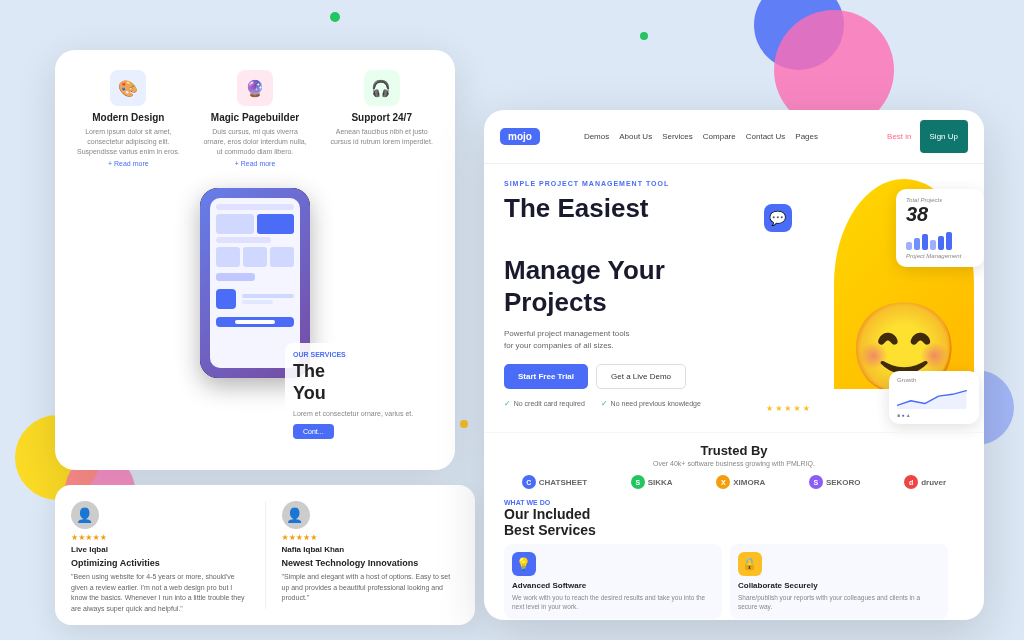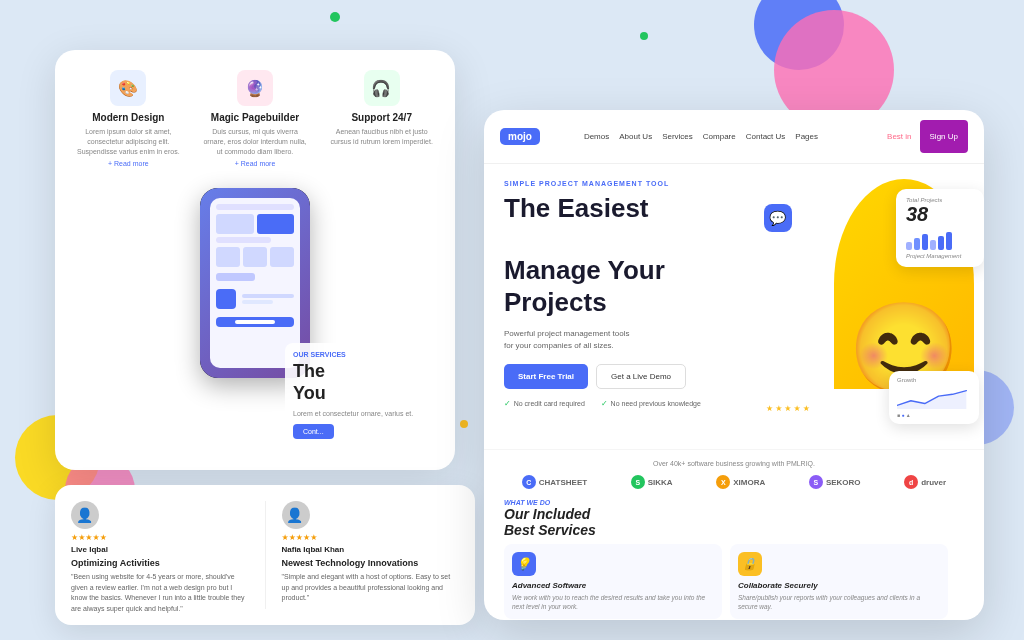--- a/index.html
+++ b/index.html
@@ -289,21 +289,21 @@
       align-items: center;
     }
 
     .nav-sign-in {
       font-size: 8px;
       color: #ff6b8a;
       cursor: pointer;
     }
 
     .nav-sign-up {
-      background: #a21caf;
+      background: #0f766e;
       color: #fff;
       border: none;
       padding: 12px 10px;
       border-radius: 4px;
       font-size: 8px;
       cursor: pointer;
     }
 
     
     .hero {
@@ -753,20 +753,21 @@
       <div style="position:absolute;left:2px;top:230px;display:flex;gap:2px;">
         <span style="color:#fbbf24;font-size:8px;">★</span>
         <span style="color:#fbbf24;font-size:8px;">★</span>
         <span style="color:#fbbf24;font-size:8px;">★</span>
         <span style="color:#fbbf24;font-size:8px;">★</span>
         <span style="color:#fbbf24;font-size:8px;">★</span>
       </div>
     </div>
 
     <div class="trusted-inner" style="position:absolute;bottom:130px;left:0;right:0;">
+      <div class="trusted-title">Trusted By</div>
       <div class="trusted-sub">Over 40k+ software business growing with PMLRIQ.</div>
       <div class="trusted-logos">
         <div class="trusted-logo">
           <div class="logo-icon">C</div>
           <span>CHATSHEET</span>
         </div>
         <div class="trusted-logo">
           <div class="logo-icon" style="background:#22c55e;">S</div>
           <span>SIKKA</span>
         </div>
@@ -778,21 +779,21 @@
           <div class="logo-icon" style="background:#8b5cf6;">S</div>
           <span>SEKORO</span>
         </div>
         <div class="trusted-logo">
           <div class="logo-icon" style="background:#ef4444;">d</div>
           <span>druver</span>
         </div>
       </div>
     </div>
 
-    <div class="included-section" style="position:absolute;bottom:0;left:0;right:16px;font-style:italic;">
+    <div class="included-section" style="position:absolute;bottom:0;left:0;right:16px;">
       <div class="included-label">WHAT WE DO</div>
       <div class="included-title">Our Included<br>Best Services</div>
       <div class="included-cards">
         <div class="included-card">
           <div class="ic-icon">💡</div>
           <h5>Advanced Software</h5>
           <p>We work with you to reach the desired results and take you into the next level in your work.</p>
         </div>
         <div class="included-card">
           <div class="ic-icon yellow">🔒</div>

